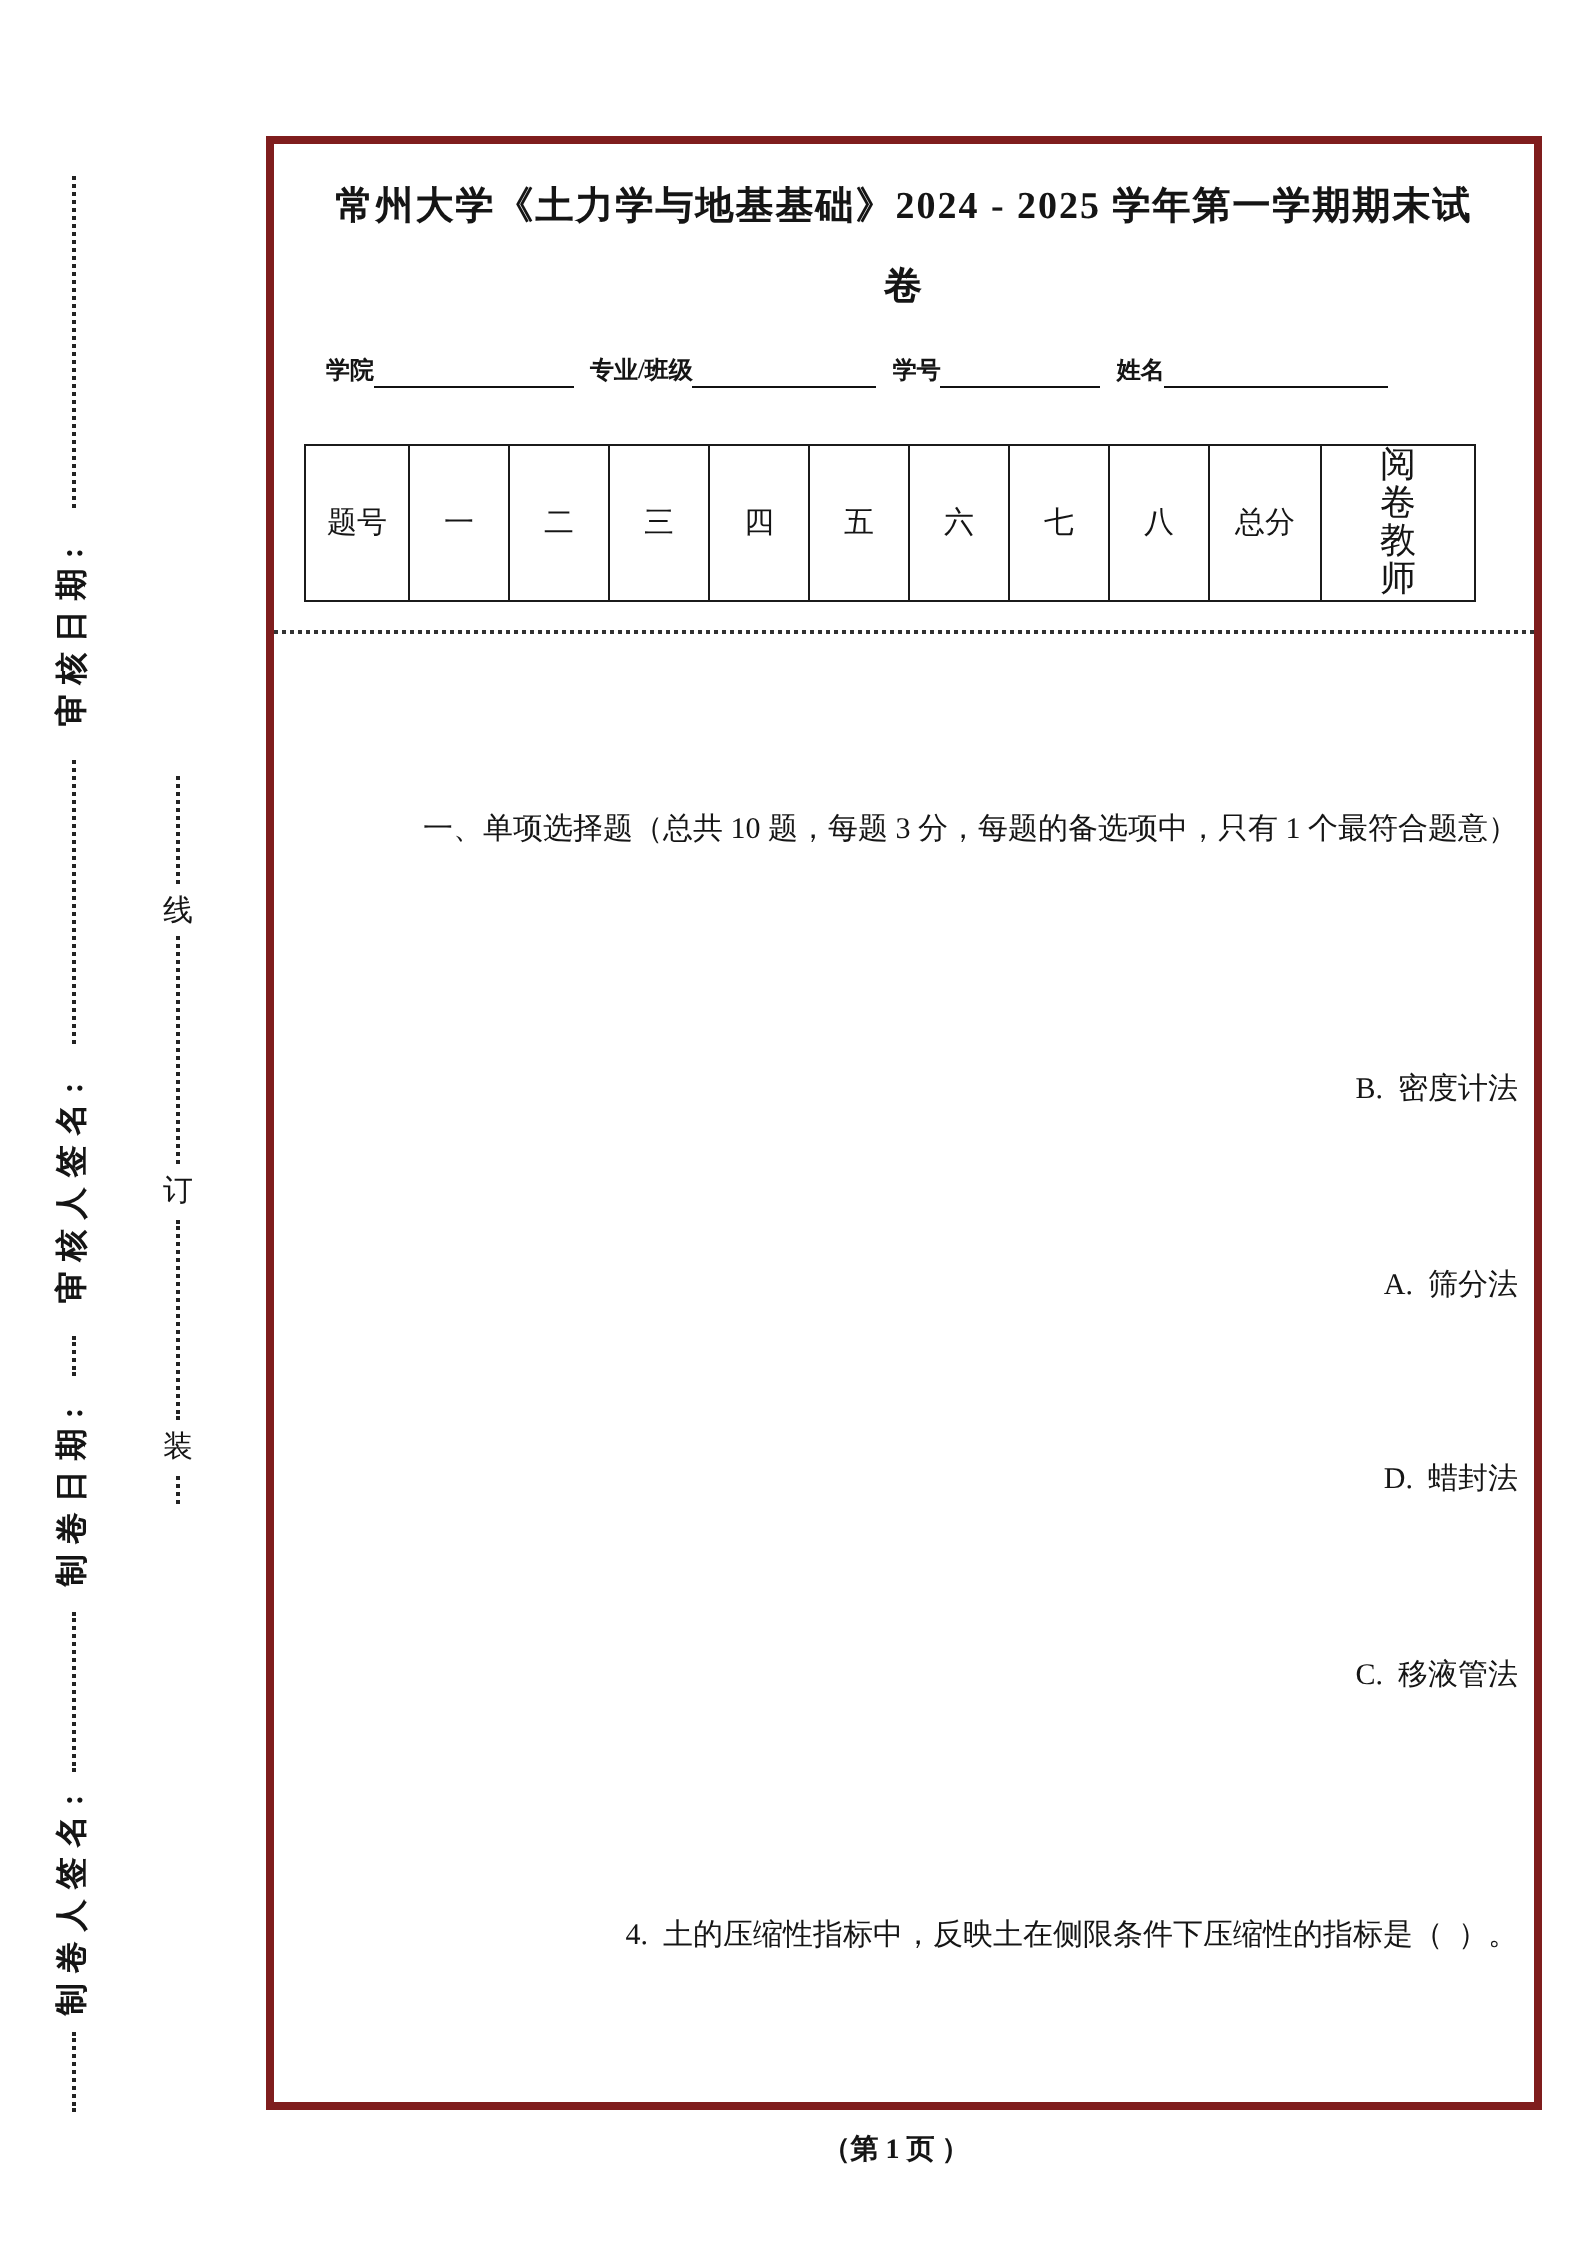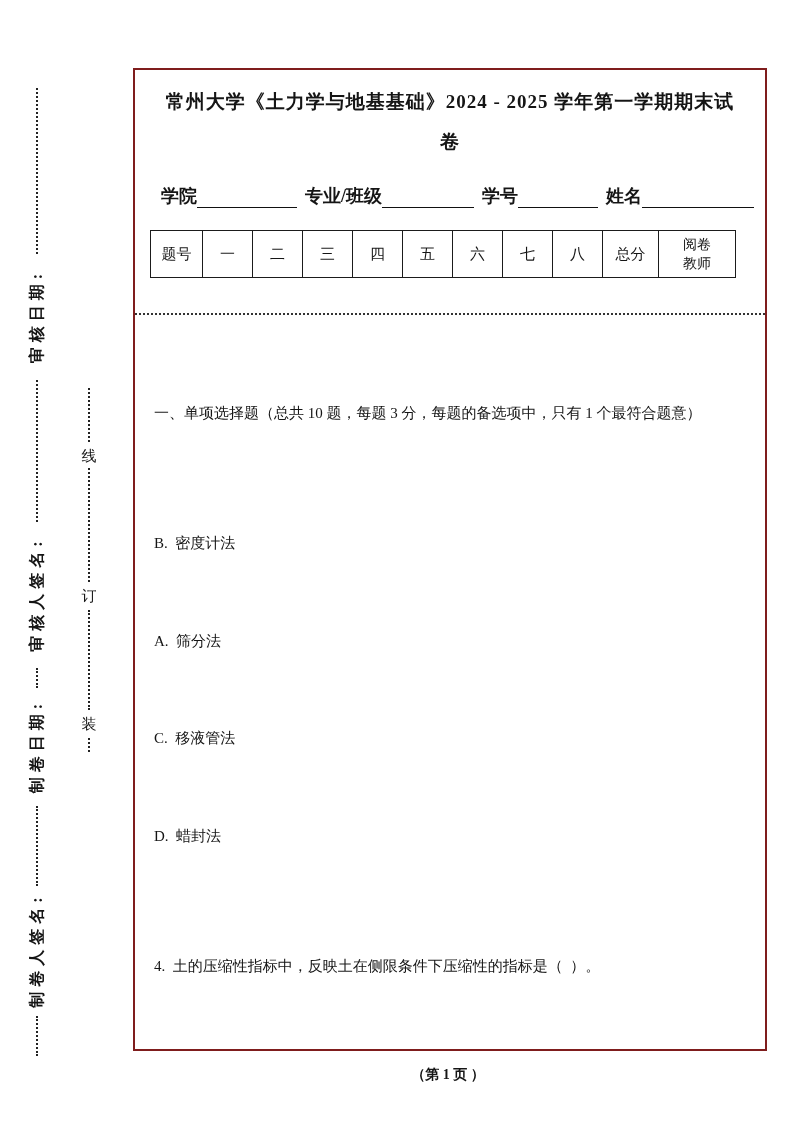--- a/index.html
+++ b/index.html
@@ -14,37 +14,37 @@
   .vdots{position:absolute;width:0;border-left:2.5px dotted #222;}
   .v-label{
     position:absolute;height:20px;line-height:20px;
     transform:rotate(-90deg);
     font-size:16px;font-weight:bold;letter-spacing:5px;
     text-align:center;white-space:nowrap;
   }
   .bind-char{position:absolute;width:18px;height:20px;line-height:20px;text-align:center;font-size:15px;}
 
   
-  .frame{position:absolute;left:133px;top:68px;width:630px;height:979px;border:2px solid #7f1d1d;background:#fff;}
+  .frame{position:absolute;left:133px;top:68px;width:630px;height:979px;border:4px solid #7f1d1d;background:#fff;}
   .title{margin-top:12px;text-align:center;font-size:19px;font-weight:bold;line-height:40px;letter-spacing:1px;}
-  .fields{margin-top:22px;padding-left:26px;font-size:18px;font-weight:bold;height:24px;display:flex;align-items:center;white-space:nowrap;}
+  .fields{margin-top:12px;padding-left:26px;font-size:12px;font-weight:bold;height:24px;display:flex;align-items:flex-start;white-space:nowrap;}
   .fields .f{display:flex;align-items:flex-end;margin-right:8px;}
   .blank{display:inline-block;border-bottom:1.6px solid #111;height:17px;}
 
   .score-table{margin:22px 0 17px 15px;border-collapse:collapse;table-layout:fixed;width:585px;font-size:15px;}
   .score-table td{border:1.6px solid #1b1b1b;text-align:center;vertical-align:middle;padding:0;overflow:hidden;}
   .row-h1 td{height:46px;}
   .row-h2 td{height:44px;}
-  .wrap2{display:inline-block;width:34px;word-break:break-all;line-height:19px;font-size:14px;}
+  .wrap2{display:inline-block;width:34px;word-break:break-all;line-height:19px;font-size:18px;}
   .wrap1{display:inline-block;width:17px;word-break:break-all;line-height:20px;}
 
   .dotted-sep{position:absolute;left:0;right:0;top:243px;border-top:2.5px dotted #333;}
 
   .lines{position:absolute;left:19px;right:8px;top:262px;font-size:15px;line-height:32.5px;white-space:pre-wrap;}
-  .line{min-height:32.5px;}
+  .line{min-height:32.5px;text-align:right;}
 
   .footer{position:absolute;left:133px;top:1066px;width:630px;text-align:center;font-size:14px;font-weight:bold;}
 </style>
 </head>
 <body>
 
 <div class="page">
 
   <div class="vdots" style="left:36px;top:88px;height:166px;"></div>
   <div class="v-label" style="left:-22px;top:306px;width:118px;">审核日期:</div>
@@ -121,22 +121,22 @@
     </tbody>
       </table>
 
     <div class="dotted-sep"></div>
 
     <div class="lines">
       <div class="line">一、单项选择题（总共 10 题，每题 3 分，每题的备选项中，只有 1 个最符合题意）</div>
 
       <div class="line">B.  密度计法</div>
       <div class="line">A.  筛分法</div>
+      <div class="line">D.  蜡封法</div>
       <div class="line">C.  移液管法</div>
-      <div class="line">D.  蜡封法</div>
 
       <div class="line">4.  土的压缩性指标中，反映土在侧限条件下压缩性的指标是（  ）。</div>
       
       
       
       
 
       
       
       

